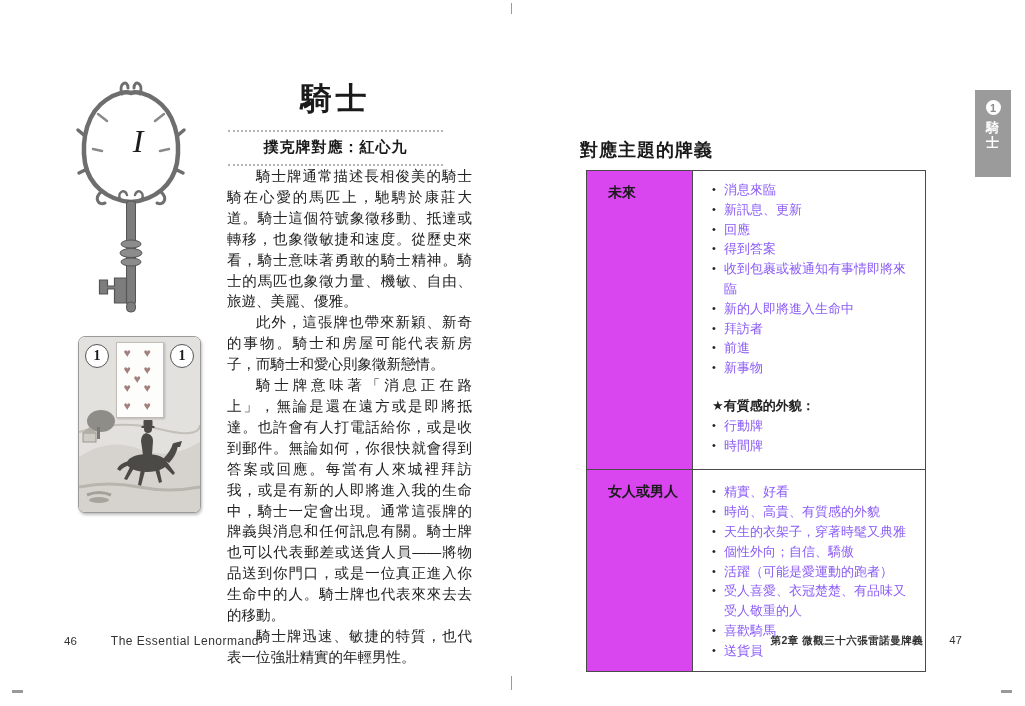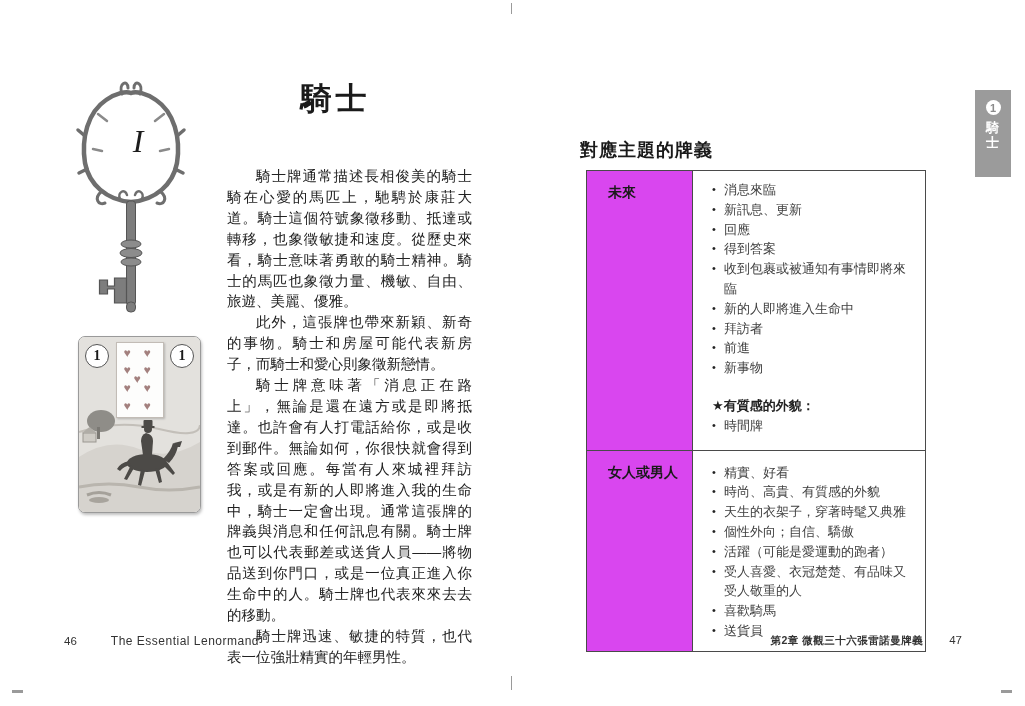--- a/index.html
+++ b/index.html
@@ -48,21 +48,21 @@
   
   .section-title{position:absolute;left:580px;top:138px;font-size:18px;font-weight:bold;letter-spacing:1px;}
   .meaning-table{position:absolute;left:586px;top:170px;width:338px;border:1px solid #4a4a4a;
       background:#fff;}
   .trow{display:flex;}
   .trow + .trow{border-top:1px solid #4a4a4a;}
   .tlabel{width:106px;min-width:106px;background:#d946ef;border-right:1px solid #4a4a4a;
       padding:13px 0 0 21px;font-size:14px;font-weight:bold;box-sizing:border-box;}
   .tcontent{flex:1;padding:9px 10px 10px 19px;}
   ul.bullets{list-style:none;margin:0;padding:0;}
-  ul.bullets li{font-size:13px;line-height:19.8px;color:#404040;padding-left:12px;position:relative;}
+  ul.bullets li{font-size:13px;line-height:19.8px;color:#8b5cf6;padding-left:12px;position:relative;}
   ul.bullets li::before{content:"•";position:absolute;left:0;top:0;font-size:11px;color:#222;}
   .note-title{font-size:13px;line-height:19.8px;font-weight:bold;margin-top:18px;color:#222;}
   .row-future .tcontent{padding-bottom:14px;}
   .row-person .tcontent{padding-top:12px;}
 
   .side-tab{position:absolute;left:975px;top:90px;width:36px;height:87px;background:#9b9b9b;
       display:flex;flex-direction:column;align-items:center;padding-top:10px;box-sizing:border-box;}
   .tab-circle{width:15px;height:15px;border-radius:50%;background:#fff;color:#8b8b8b;
       font-size:11px;font-weight:bold;display:flex;align-items:center;justify-content:center;margin-bottom:5px;}
   .tab-label{color:#fff;font-size:13px;font-weight:bold;width:14px;text-align:center;
@@ -135,20 +135,23 @@
       <span style="left:17px;top:30px">♥</span>
       <span style="left:7px;top:39px">♥</span>
         <span style="left:27px;top:39px">♥</span>
       <span style="left:7px;top:57px">♥</span>
         <span style="left:27px;top:57px">♥</span>
     </div>
   </div>
 
   <div class="title-block">
     <div class="card-title">騎士</div>
+    <div class="subtitle-band">
+      <span class="card-subtitle">撲克牌對應：紅心九</span>
+    </div>
   </div>
 
   <div class="body-text">
 
       <p>騎士牌通常描述長相俊美的騎士騎在心愛的馬匹上，馳騁於康莊大道。騎士這個符號象徵移動、抵達或轉移，也象徵敏捷和速度。從歷史來看，騎士意味著勇敢的騎士精神。騎士的馬匹也象徵力量、機敏、自由、旅遊、美麗、優雅。</p>
 
       <p>此外，這張牌也帶來新穎、新奇的事物。騎士和房屋可能代表新房子，而騎士和愛心則象徵新戀情。</p>
 
       <p>騎士牌意味著「消息正在路上」，無論是還在遠方或是即將抵達。也許會有人打電話給你，或是收到郵件。無論如何，你很快就會得到答案或回應。每當有人來城裡拜訪我，或是有新的人即將進入我的生命中，騎士一定會出現。通常這張牌的牌義與消息和任何訊息有關。騎士牌也可以代表郵差或送貨人員——將物品送到你門口，或是一位真正進入你生命中的人。騎士牌也代表來來去去的移動。</p>
 
@@ -174,20 +177,21 @@
             <li>得到答案</li>
             <li>收到包裹或被通知有事情即將來臨</li>
             <li>新的人即將進入生命中</li>
             <li>拜訪者</li>
             <li>前進</li>
             <li>新事物</li>
           </ul>
         <div class="note-title">★有質感的外貌：</div>
         <ul class="bullets">
 
+        <li>行動牌</li>
             <li>時間牌</li>
           </ul>
       </div>
     </div>
     <div class="trow row-person">
       <div class="tlabel">女人或男人</div>
       <div class="tcontent">
         <ul class="bullets">
 
         <li>精實、好看</li>

